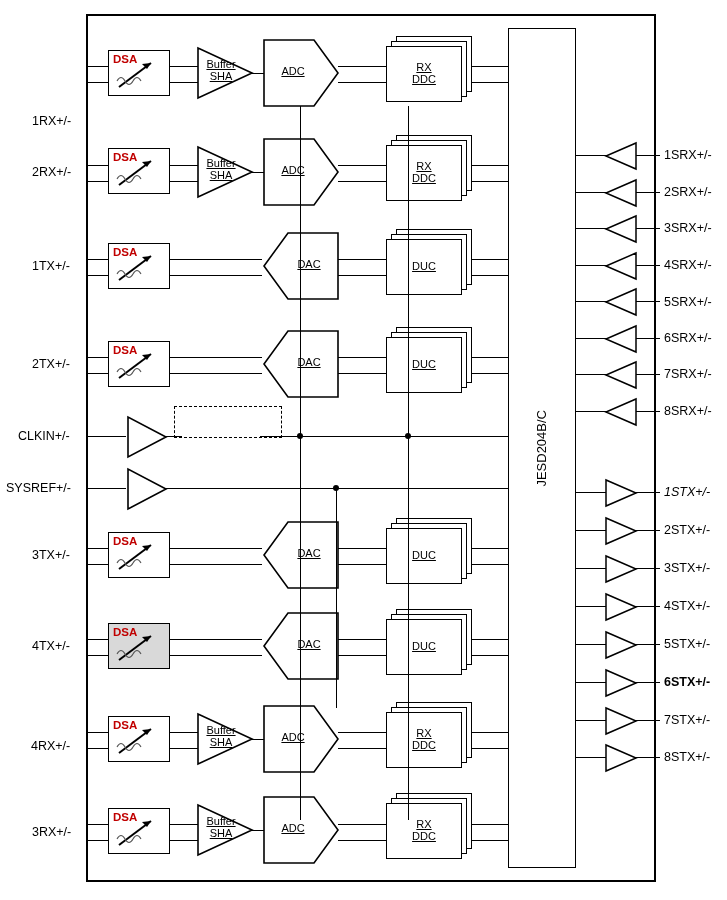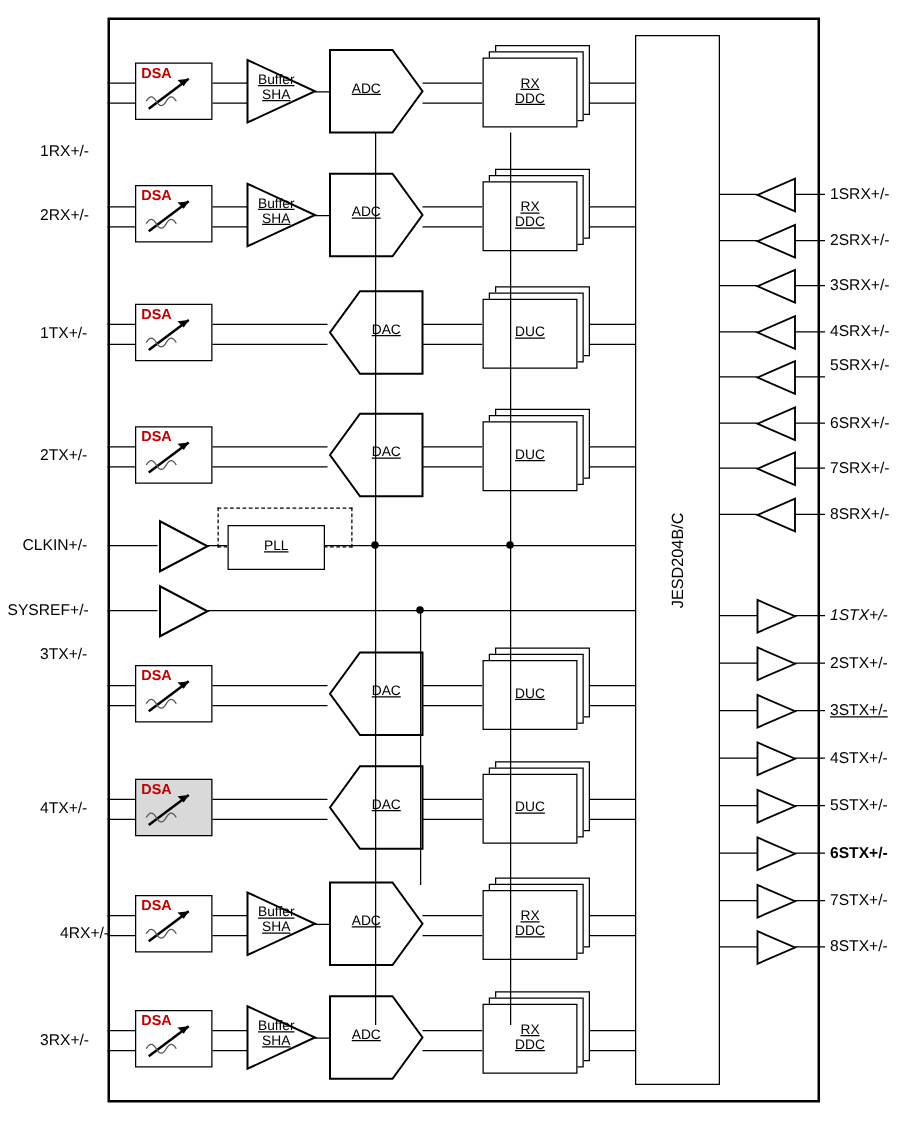--- a/index.html
+++ b/index.html
@@ -38,23 +38,23 @@
 <div id="root">
 
   <div class="abs chip"></div>
 
   <div class="abs pinlbl" style="left:32px;top:66px;margin-top:48px;">1RX+/-</div>
   <div class="abs pinlbl" style="left:32px;top:165px;">2RX+/-</div>
   <div class="abs pinlbl" style="left:32px;top:259px;">1TX+/-</div>
   <div class="abs pinlbl" style="left:32px;top:357px;">2TX+/-</div>
   <div class="abs pinlbl" style="left:18px;top:429px;">CLKIN+/-</div>
   <div class="abs pinlbl" style="left:6px;top:481px;">SYSREF+/-</div>
-  <div class="abs pinlbl" style="left:32px;top:516px;">3TX+/-</div>
+  <div class="abs pinlbl" style="left:32px;top:548px;">3TX+/-</div>
   <div class="abs pinlbl" style="left:32px;top:639px;">4TX+/-</div>
-  <div class="abs pinlbl" style="left:48px;top:739px;">4RX+/-</div>
+  <div class="abs pinlbl" style="left:31px;top:739px;">4RX+/-</div>
   <div class="abs pinlbl" style="left:32px;top:825px;">3RX+/-</div>
 
   <div class="abs wire h" style="left:86px;top:66px;width:22px;"></div>
   <div class="abs wire h" style="left:86px;top:82px;width:22px;"></div>
   <div class="abs wire h" style="left:86px;top:165px;width:22px;"></div>
   <div class="abs wire h" style="left:86px;top:181px;width:22px;"></div>
   <div class="abs wire h" style="left:86px;top:259px;width:22px;"></div>
   <div class="abs wire h" style="left:86px;top:275px;width:22px;"></div>
   <div class="abs wire h" style="left:86px;top:357px;width:22px;"></div>
   <div class="abs wire h" style="left:86px;top:373px;width:22px;"></div>
@@ -326,21 +326,20 @@
       </svg>
   </div>
   <div class="abs tri" style="left:126px;top:467px;">
     <svg width="42" height="44">
         <polygon points="2,2 2,42 40,22" fill="#fff" stroke="#000" stroke-width="1.6"></polygon>
       </svg>
   </div>
   <div class="abs wire h" style="left:166px;top:436px;width:16px;"></div>
 
   <div class="abs plldash" style="left:174px;top:406px;width:108px;height:32px;"></div>
-  <div class="abs box pll lbl" style="left:182px;top:420px;">PLL</div>
 
   <div class="abs wire h" style="left:260px;top:436px;width:248px;"></div>
   <div class="abs wire h" style="left:166px;top:488px;width:342px;"></div>
 
   <div class="abs wire v" style="left:300px;top:106px;height:330px;"></div>
   <div class="abs wire v" style="left:300px;top:436px;height:384px;"></div>
   <div class="abs wire v" style="left:408px;top:106px;height:330px;"></div>
   <div class="abs wire v" style="left:408px;top:436px;height:384px;"></div>
   <div class="abs wire v" style="left:336px;top:488px;height:220px;"></div>
 
@@ -386,21 +385,21 @@
     </div>
   <div class="abs pinlbl" style="left:664px;top:258px;">4SRX+/-</div>
   <div class="abs wire h" style="left:576px;top:265px;width:30px;"></div>
   <div class="abs wire h" style="left:636px;top:265px;width:24px;"></div>
 
   <div class="abs tri" style="left:604px;top:287px;">
       <svg width="34" height="30">
         <polygon points="32,2 32,28 2,15" fill="#fff" stroke="#000" stroke-width="1.5"></polygon>
       </svg>
     </div>
-  <div class="abs pinlbl" style="left:664px;top:285px;">5SRX+/-</div>
+  <div class="abs pinlbl" style="left:664px;top:295px;">5SRX+/-</div>
   <div class="abs wire h" style="left:576px;top:301px;width:30px;"></div>
   <div class="abs wire h" style="left:636px;top:301px;width:24px;"></div>
 
   <div class="abs tri" style="left:604px;top:324px;">
       <svg width="34" height="30">
         <polygon points="32,2 32,28 2,15" fill="#fff" stroke="#000" stroke-width="1.5"></polygon>
       </svg>
     </div>
   <div class="abs pinlbl" style="left:664px;top:331px;">6SRX+/-</div>
   <div class="abs wire h" style="left:576px;top:338px;width:30px;"></div>
@@ -440,21 +439,21 @@
     </div>
   <div class="abs pinlbl" style="left:664px;top:523px;">2STX+/-</div>
   <div class="abs wire h" style="left:576px;top:530px;width:30px;"></div>
   <div class="abs wire h" style="left:636px;top:530px;width:24px;"></div>
 
   <div class="abs tri" style="left:604px;top:554px;">
       <svg width="34" height="30">
         <polygon points="2,2 2,28 32,15" fill="#fff" stroke="#000" stroke-width="1.5"></polygon>
       </svg>
     </div>
-  <div class="abs pinlbl" style="left:664px;top:561px;text-decoration:underline;">3STX+/-</div>
+  <div class="abs pinlbl" style="left:664px;top:561px;">3STX+/-</div>
   <div class="abs wire h" style="left:576px;top:568px;width:30px;"></div>
   <div class="abs wire h" style="left:636px;top:568px;width:24px;"></div>
 
   <div class="abs tri" style="left:604px;top:592px;">
       <svg width="34" height="30">
         <polygon points="2,2 2,28 32,15" fill="#fff" stroke="#000" stroke-width="1.5"></polygon>
       </svg>
     </div>
   <div class="abs pinlbl" style="left:664px;top:599px;">4STX+/-</div>
   <div class="abs wire h" style="left:576px;top:606px;width:30px;"></div>

